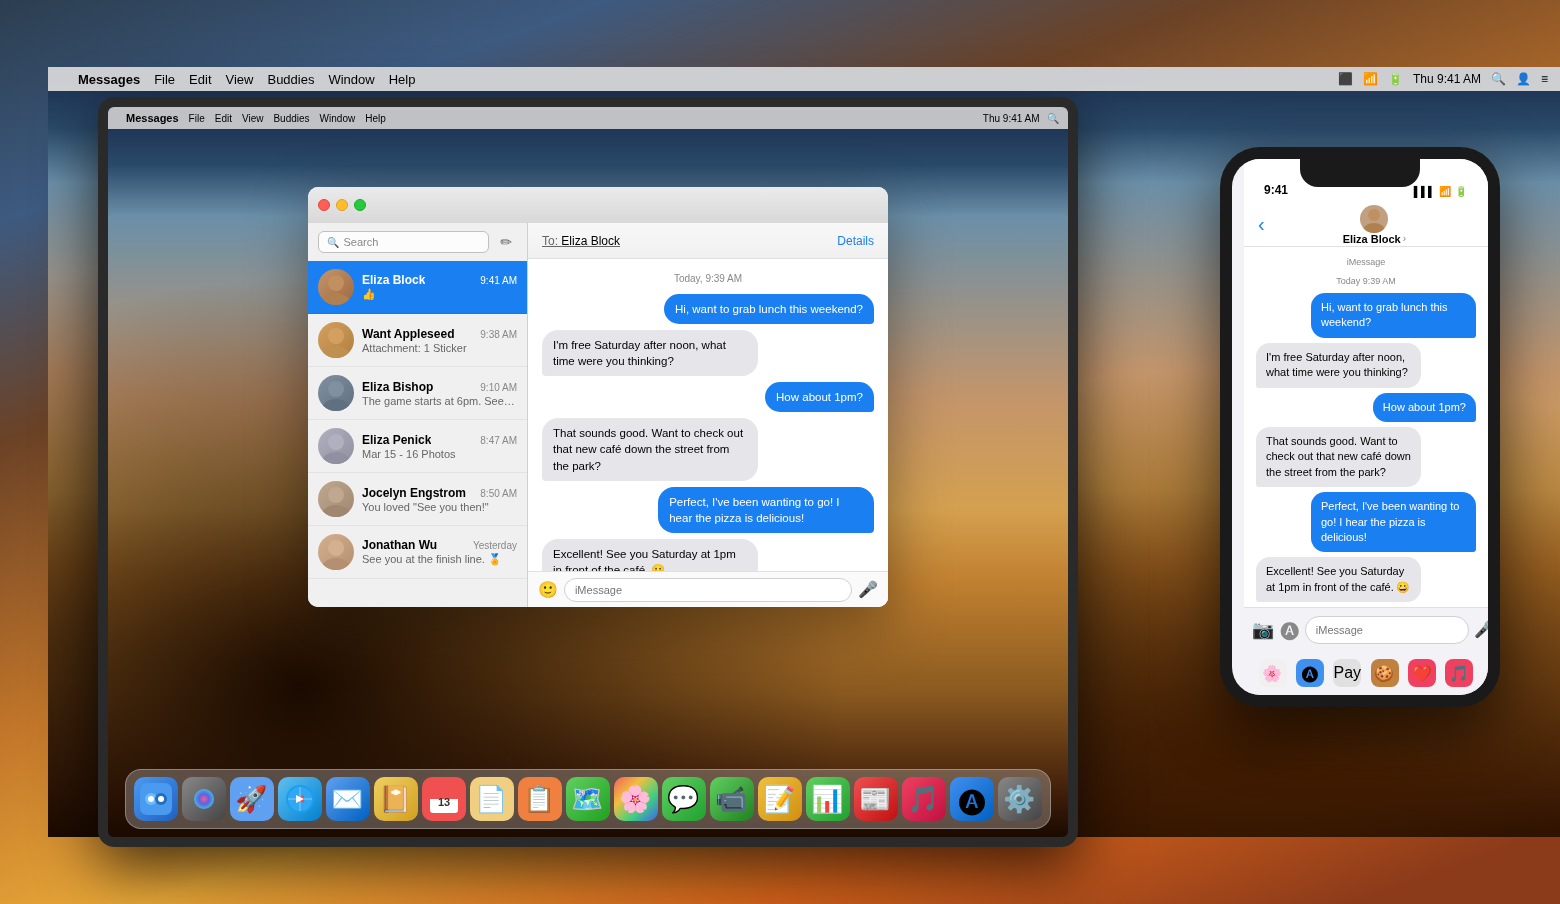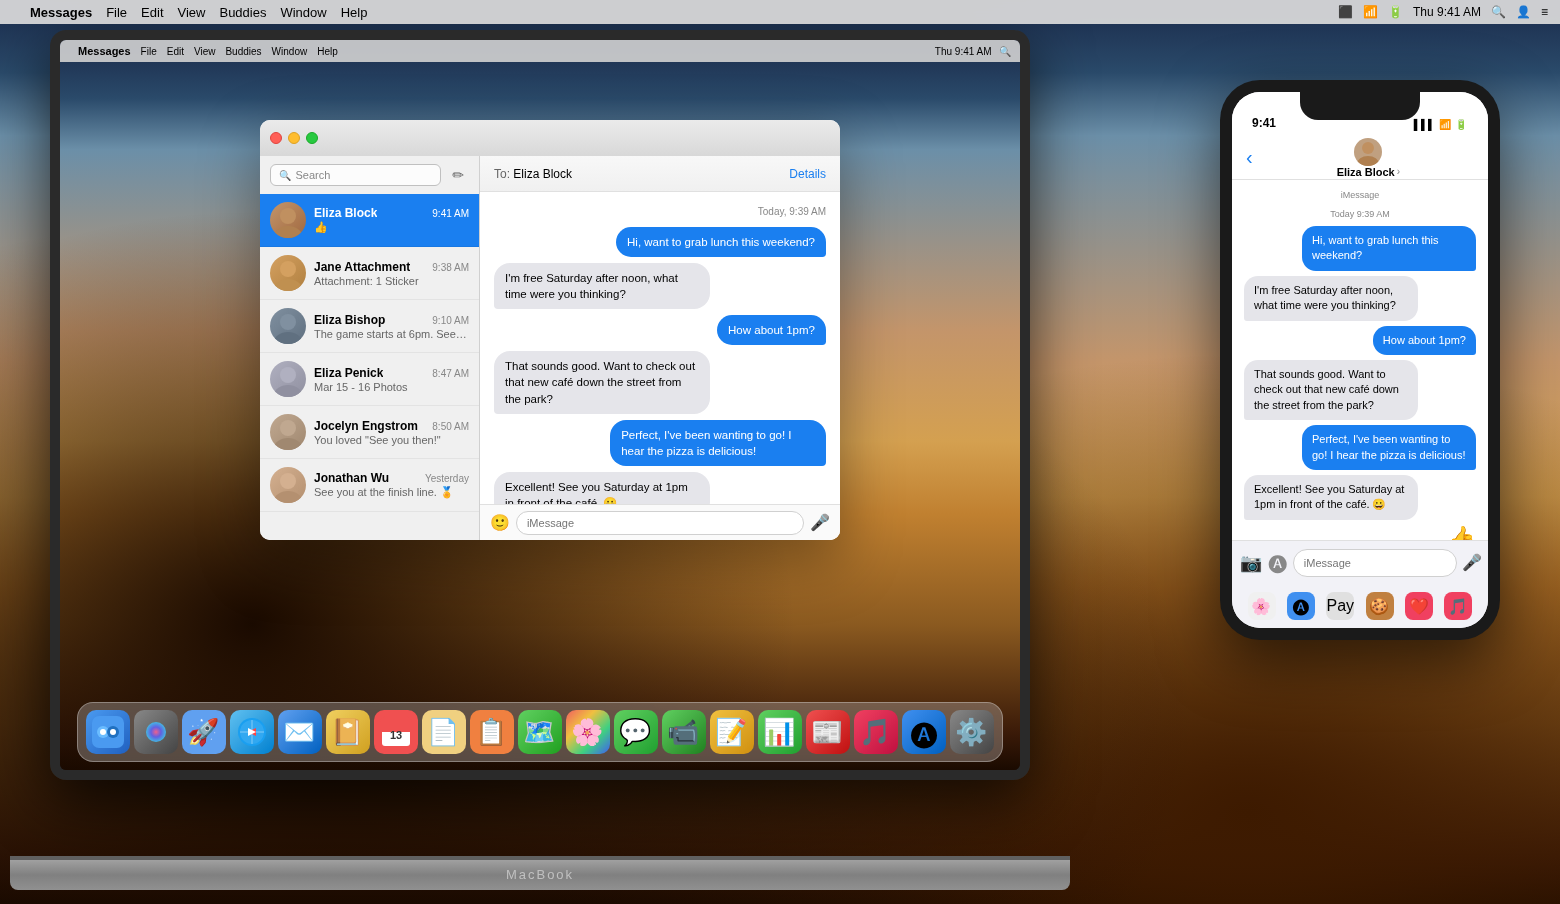--- a/index.html
+++ b/index.html
@@ -45,21 +45,22 @@
     .menubar-left { display: flex; align-items: center; gap: 14px; }
     .menubar-right { margin-left: auto; display: flex; align-items: center; gap: 10px; font-size: 12px; }
     .apple-icon { font-size: 14px; margin-right: 4px; }
     .menu-item { font-size: 13px; cursor: default; }
     .menu-item.bold { font-weight: 600; }
 
     
     .scene {
       position: relative;
       width: 1560px;
-      height: 904px;
+      height: 770px;
+      margin-left: 48px;
     }
 
     
     .macbook {
       position: absolute;
       left: 50px;
       top: 30px;
       width: 1100px;
       height: 860px;
     }
@@ -259,35 +260,35 @@
 
     .chat-header {
       height: 36px;
       border-bottom: 1px solid #e0e0e0;
       display: flex;
       align-items: center;
       padding: 0 14px;
       background: linear-gradient(180deg, #f8f8f8, #f0f0f0);
     }
 
-    .chat-recipient { font-size: 12px; color: #666; }
+    .chat-recipient { font-size: 12px; color: #666; text-decoration: underline; }
     .chat-recipient span { font-size: 12px; color: #000; font-weight: 500; }
     .chat-details { margin-left: auto; font-size: 12px; color: #1a7ff0; cursor: pointer; }
 
     .messages-list {
       flex: 1;
       padding: 10px 14px;
       overflow-y: auto;
       display: flex;
       flex-direction: column;
       gap: 6px;
     }
 
     .msg-date {
-      text-align: right;
+      text-align: center;
       font-size: 10px;
       color: #888;
       margin: 4px 0;
     }
 
     .msg-bubble {
       max-width: 65%;
       padding: 7px 11px;
       border-radius: 16px;
       font-size: 11.5px;
@@ -381,20 +382,21 @@
       flex-direction: column;
     }
 
     .iphone-screen {
       flex: 1;
       background: #f2f2f7;
       border-radius: 28px;
       overflow: hidden;
       display: flex;
       flex-direction: column;
+      padding-left: 12px;
     }
 
     .iphone-statusbar {
       height: 44px;
       background: #fff;
       display: flex;
       align-items: flex-end;
       padding: 0 20px 6px;
       font-size: 12px;
       font-weight: 600;
@@ -621,21 +623,21 @@
 
                 <div class="conv-item">
                   <div class="conv-avatar avatar-jane">
                     <svg width="36" height="36" viewBox="0 0 36 36">
                         <circle cx="18" cy="14" r="8" fill="#d4a060"></circle>
                         <ellipse cx="18" cy="34" rx="14" ry="10" fill="#c09050"></ellipse>
                       </svg>
                   </div>
                   <div class="conv-info">
                     <div class="conv-header">
-                      <span class="conv-name">Jane Attachment</span>
+                      <span class="conv-name">Want Appleseed</span>
                       <span class="conv-time">9:38 AM</span>
                     </div>
                     <div class="conv-preview">Attachment: 1 Sticker</div>
                   </div>
                 </div>
 
                 <div class="conv-item">
                   <div class="conv-avatar avatar-john">
                     <svg width="36" height="36" viewBox="0 0 36 36">
                         <circle cx="18" cy="14" r="8" fill="#8090a0"></circle>

